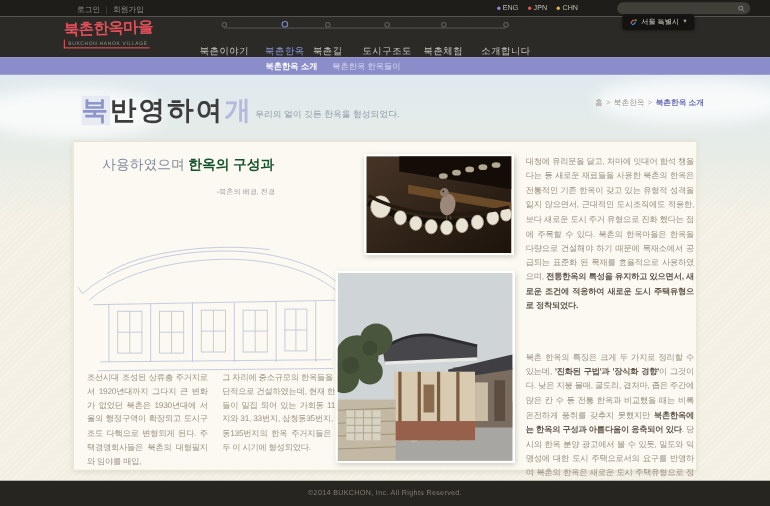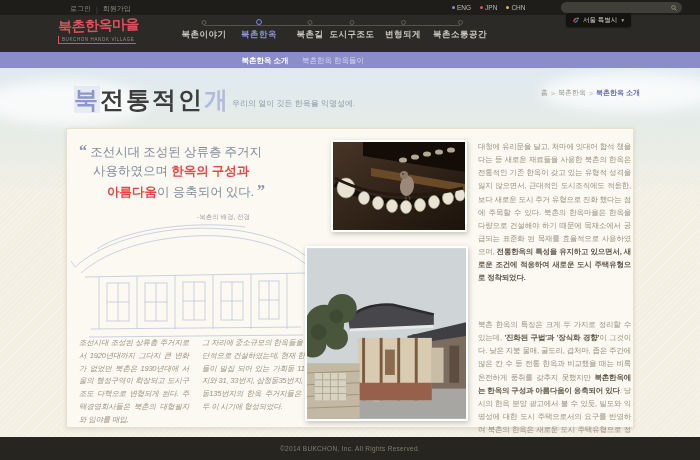--- a/index.html
+++ b/index.html
@@ -24,21 +24,21 @@
     display:flex; align-items:center; gap:3px; color:#dddad1; font-size:6.5px; z-index:8; cursor:pointer; box-shadow:0 1px 2px rgba(0,0,0,.4);}
   .seoul-badge .caret { font-size:5px; color:#aaa79e; }
   
   .header { position:absolute; left:0; top:15px; width:700px; height:37px; background:#2b2a26; z-index:5; }
   .logo { position:absolute; left:58px; top:2px; cursor:pointer; }
   .logo-main { font-size:14px; font-weight:bold; color:#e2505c; letter-spacing:-0.5px; display:block; transform:rotate(-2deg); }
   .logo-sub { display:block; font-size:4.5px; letter-spacing:.6px; color:#95928a; border-left:1px solid #e2505c; border-bottom:1px solid #e2505c; padding:1px 0 1px 3px; width:78px; margin-top:1px;}
   .navline { position:absolute; left:204px; top:10px; width:256px; height:1px; background:#55534c; }
   .nav-item { position:absolute; top:5px; transform:translateX(-50%); text-align:center; cursor:pointer; }
   .nav-dot { width:5px; height:5px; border-radius:50%; border:1px solid #615f57; background:#2b2a26; margin:0 auto; }
-  .nav-label { display:block; margin-top:4px; font-size:8.5px; color:#c9c6be; letter-spacing:.5px; white-space:nowrap;font-weight:bold; }
+  .nav-label { display:block; margin-top:16px; font-size:8.5px; color:#c9c6be; letter-spacing:.5px; white-space:nowrap; }
   .nav-item.active .nav-dot { border-color:#7e88d0; width:6px; height:6px; margin-top:-1px; }
   .nav-item.active .nav-label { color:#8d97d8; }
   
   .subnav { position:absolute; left:0; top:52px; width:700px; height:16px; background:#8a8dc9; z-index:5; }
   .subnav-item { position:absolute; top:4px; transform:translateX(-50%); font-size:7.5px; color:#d9daf0; white-space:nowrap; cursor:pointer;}
   .subnav-item.active { color:#ffffff; font-weight:bold; }
   
   .sky { position:absolute; left:0; top:68px; width:700px; height:130px; background:linear-gradient(180deg,#dfe9ef 0%, #e7ece6 55%, rgba(243,239,227,0) 100%); }
   .cloud { position:absolute; background:rgba(255,255,255,.75); border-radius:50%; filter:blur(7px); }
   
@@ -50,25 +50,25 @@
   .breadcrumb .cur { color:#676cb4; font-weight:bold; }
   .breadcrumb .bsep { color:#b5afa5; }
   .breadcrumb span[data-interactable="true"] { cursor:pointer; }
   
   .panel { position:absolute; left:66px; top:128px; width:568px; height:300px; background:#fbf9f1;
     border:1px solid #e6e0cd; box-shadow:0 1px 4px rgba(90,80,60,.14); z-index:3;}
   .quote { position:absolute; left:12px; top:12px; width:268px; font-family:"Liberation Serif", serif; color:#7f8b9d; font-size:12.5px; line-height:19px;}
   .qmark { font-size:16px; color:#8a94a4; font-weight:bold; }
   .qline2 { padding-left:14px; }
   .qline3 { padding-left:28px; }
-  .quote b { color:#ef4444; }
+  .quote b { color:#14532d; }
   .attribution { margin-top:5px; padding-left:118px; font-size:6.5px; color:#a39ca8; font-family:"Liberation Sans", sans-serif;}
   .sketch { position:absolute; left:2px; top:86px; }
   .cols { position:absolute; left:12px; top:208px; width:234px; display:flex; gap:13px; }
-  .col { width:110px; font-size:7.5px; line-height:1.7; color:#9a9183; text-align:justify; letter-spacing:-.2px;font-style:italic;}
+  .col { width:110px; font-size:7.5px; line-height:1.7; color:#9a9183; text-align:justify; letter-spacing:-.2px;}
   .photo { position:absolute; border:2px solid #fff; box-shadow:1px 2px 5px rgba(60,50,40,.28); }
   .photo1 { left:264px; top:11px; }
   .photo2 { left:238px; top:117px; }
   .rpara { position:absolute; left:411px; width:153px; font-size:7.5px; line-height:1.75; color:#988e80; text-align:justify; letter-spacing:-.2px;}
   .rpara1 { top:11px; }
   .rpara2 { top:189px; }
   .rpara b { color:#5e564b; }
   
   .footer { position:absolute; left:0; top:437px; width:700px; height:23px; background:#26251f; display:flex; align-items:center; justify-content:center; z-index:6;}
   .footer span { font-size:6.5px; color:#807d73; letter-spacing:.3px; }
@@ -130,60 +130,58 @@
     <div class="navline" data-interactable="false"></div>
 
     <div class="nav-item" style="left:204px" data-interactable="true">
       <div class="nav-dot" data-interactable="false"></div>
       <span class="nav-label" data-interactable="false">북촌이야기</span>
     </div>
     <div class="nav-item active" style="left:259px" data-interactable="true">
       <div class="nav-dot" data-interactable="false"></div>
       <span class="nav-label" data-interactable="false">북촌한옥</span>
     </div>
-    <div class="nav-item" style="left:310px" data-interactable="true">
+    <div class="nav-item" style="left:298px" data-interactable="true">
       <div class="nav-dot" data-interactable="false"></div>
       <span class="nav-label" data-interactable="false">북촌길</span>
     </div>
     <div class="nav-item" style="left:352px" data-interactable="true">
       <div class="nav-dot" data-interactable="false"></div>
       <span class="nav-label" data-interactable="false">도시구조도</span>
     </div>
     <div class="nav-item" style="left:403px" data-interactable="true">
       <div class="nav-dot" data-interactable="false"></div>
-      <span class="nav-label" data-interactable="false">변형되게</span>
+      <span class="nav-label" data-interactable="false">북촌체험</span>
     </div>
     <div class="nav-item" style="left:460px" data-interactable="true">
       <div class="nav-dot" data-interactable="false"></div>
-      <span class="nav-label" data-interactable="false">북촌소통공간</span>
+      <span class="nav-label" data-interactable="false">소개합니다</span>
     </div>
   </div>
 
   <div class="subnav" data-interactable="false">
     <span class="subnav-item active" style="left:265px" data-interactable="true">북촌한옥 소개</span>
     <span class="subnav-item" style="left:333px" data-interactable="true">북촌한옥 한옥들이</span>
   </div>
 
-  <div class="page-title" data-interactable="false"><span class="t-accent1" data-interactable="false">북</span><span data-interactable="false">전통적인</span><span class="t-accent2" data-interactable="false">개</span></div>
-  <div class="subtitle" data-interactable="false">우리의 얼이 깃든 한옥을 익명성에.</div>
+  <div class="page-title" data-interactable="false"><span class="t-accent1" data-interactable="false">북</span><span data-interactable="false">반영하여</span><span class="t-accent2" data-interactable="false">개</span></div>
+  <div class="subtitle" data-interactable="false">우리의 얼이 깃든 한옥을 형성되었다.</div>
 
   <div class="breadcrumb" data-interactable="false">
     <span data-interactable="true">홈</span>
     <span class="bsep" data-interactable="false">&gt;</span>
     <span data-interactable="true">북촌한옥</span>
     <span class="bsep" data-interactable="false">&gt;</span>
     <span class="cur" data-interactable="false">북촌한옥 소개</span>
   </div>
 
   <div class="panel" data-interactable="false">
 
     <div class="quote" data-interactable="false">
-      <div data-interactable="false"><span class="qmark" data-interactable="false">“</span> <span data-interactable="false">조선시대 조성된 상류층 주거지</span></div>
       <div class="qline2" data-interactable="false"><span data-interactable="false">사용하였으며 </span><b data-interactable="false">한옥의 구성과</b></div>
-      <div class="qline3" data-interactable="false"><b data-interactable="false">아름다움</b><span data-interactable="false">이 응축되어 있다. </span><span class="qmark" data-interactable="false">”</span></div>
       <div class="attribution" data-interactable="false">-북촌의 배경, 전경</div>
     </div>
 
     <svg class="sketch" width="250" height="126" viewBox="0 0 250 126" data-interactable="false">
       <g stroke="#b5bed9" fill="none" stroke-width="0.8" opacity="0.85">
         <path d="M6 52 C45 16 125 8 172 16 C208 22 232 34 246 50"></path>
         <path d="M12 58 C50 24 126 16 170 23 C204 28 228 40 242 54"></path>
         <path d="M6 52 L2 46 M246 50 L250 43"></path>
         <line x1="16" y1="62" x2="238" y2="58"></line>
         <line x1="30" y1="62" x2="30" y2="114"></line>

